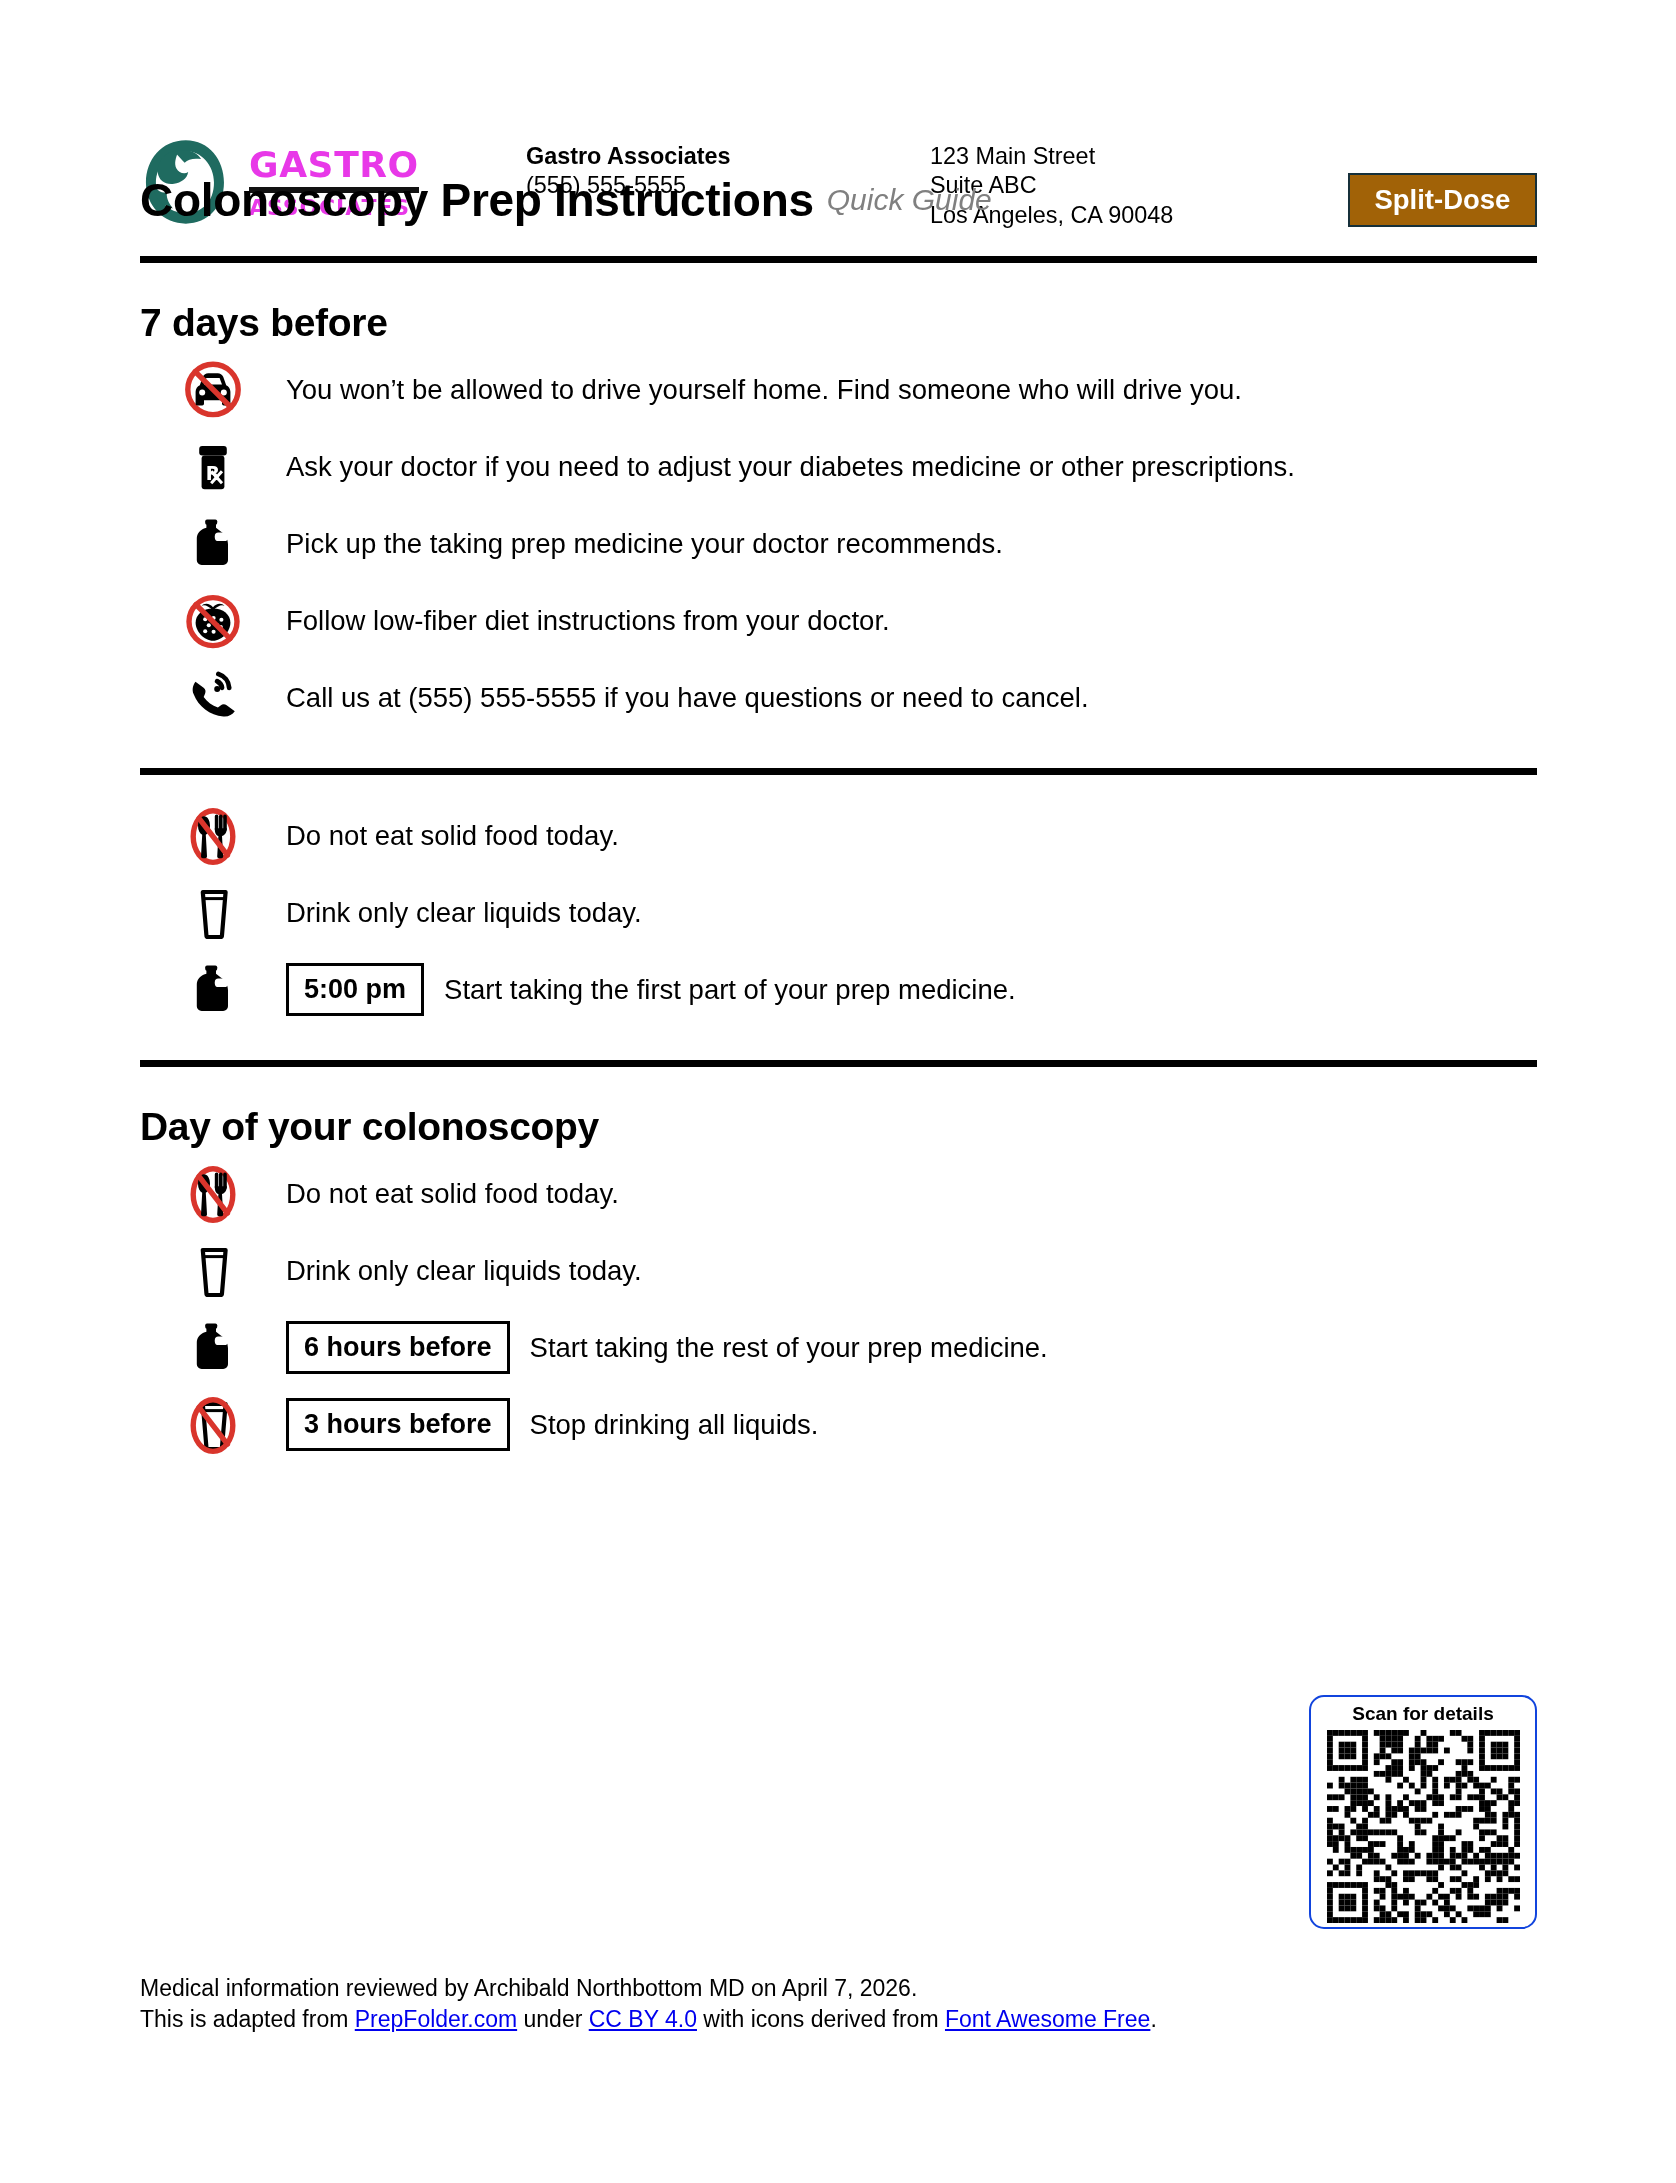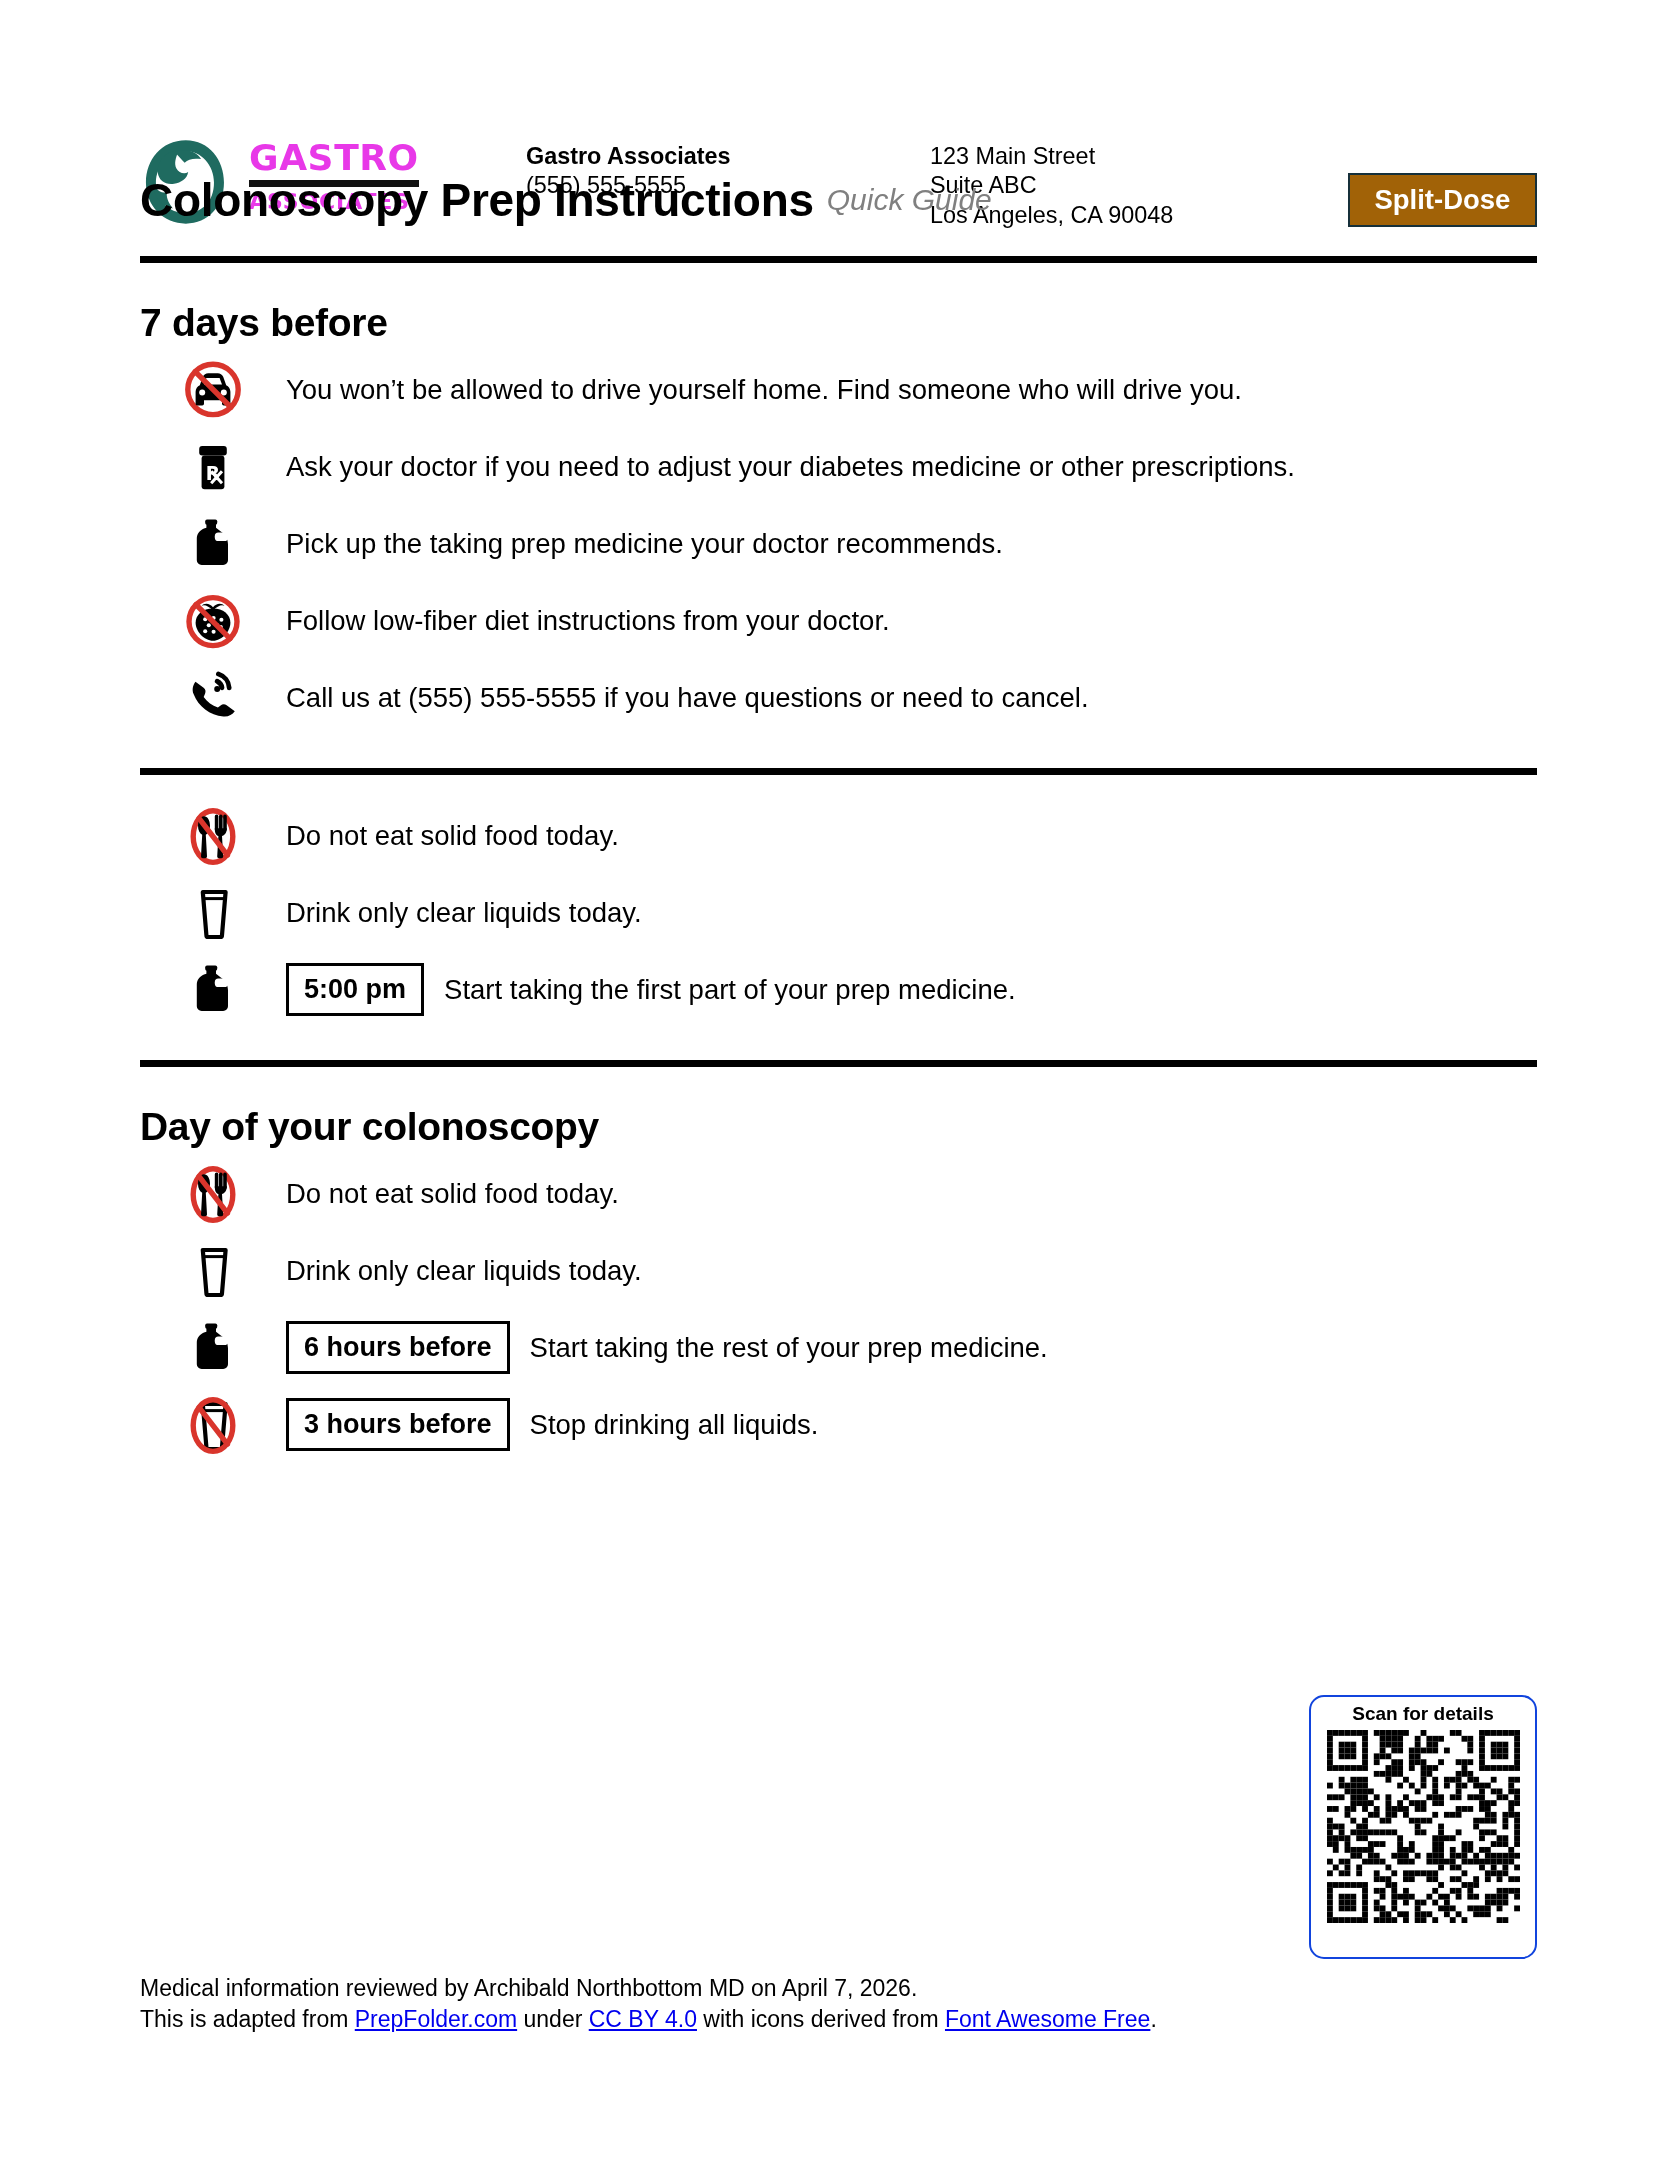--- a/index.html
+++ b/index.html
@@ -23,21 +23,21 @@
   
   .header {
     display: flex;
     align-items: flex-start;
     padding-top: 138px;
     height: 126px;
     box-sizing: border-box;
   }
   .logo-block {
     display: flex;
-    align-items: flex-start;
+    align-items: center;
     width: 386px;
     flex: 0 0 386px;
   }
   .logo-mark {
     width: 94px;
     height: 88px;
     flex: 0 0 94px;
     margin-right: 15px;
   }
   .logo-words {
@@ -158,21 +158,21 @@
     font-size: 27.5px;
     line-height: 1.2;
   }
 
   
   .qr-box {
     position: absolute;
     left: 1309px;
     top: 1695px;
     width: 228px;
-    height: 264px;
+    height: 234px;
     border: 2.9px solid #1144dd;
     border-radius: 15px;
     background: #ffffff;
     box-sizing: border-box;
     padding: 7px 8.2px 8.2px 8.2px;
     display: flex;
     flex-direction: column;
     align-items: center;
   }
   .qr-label {

